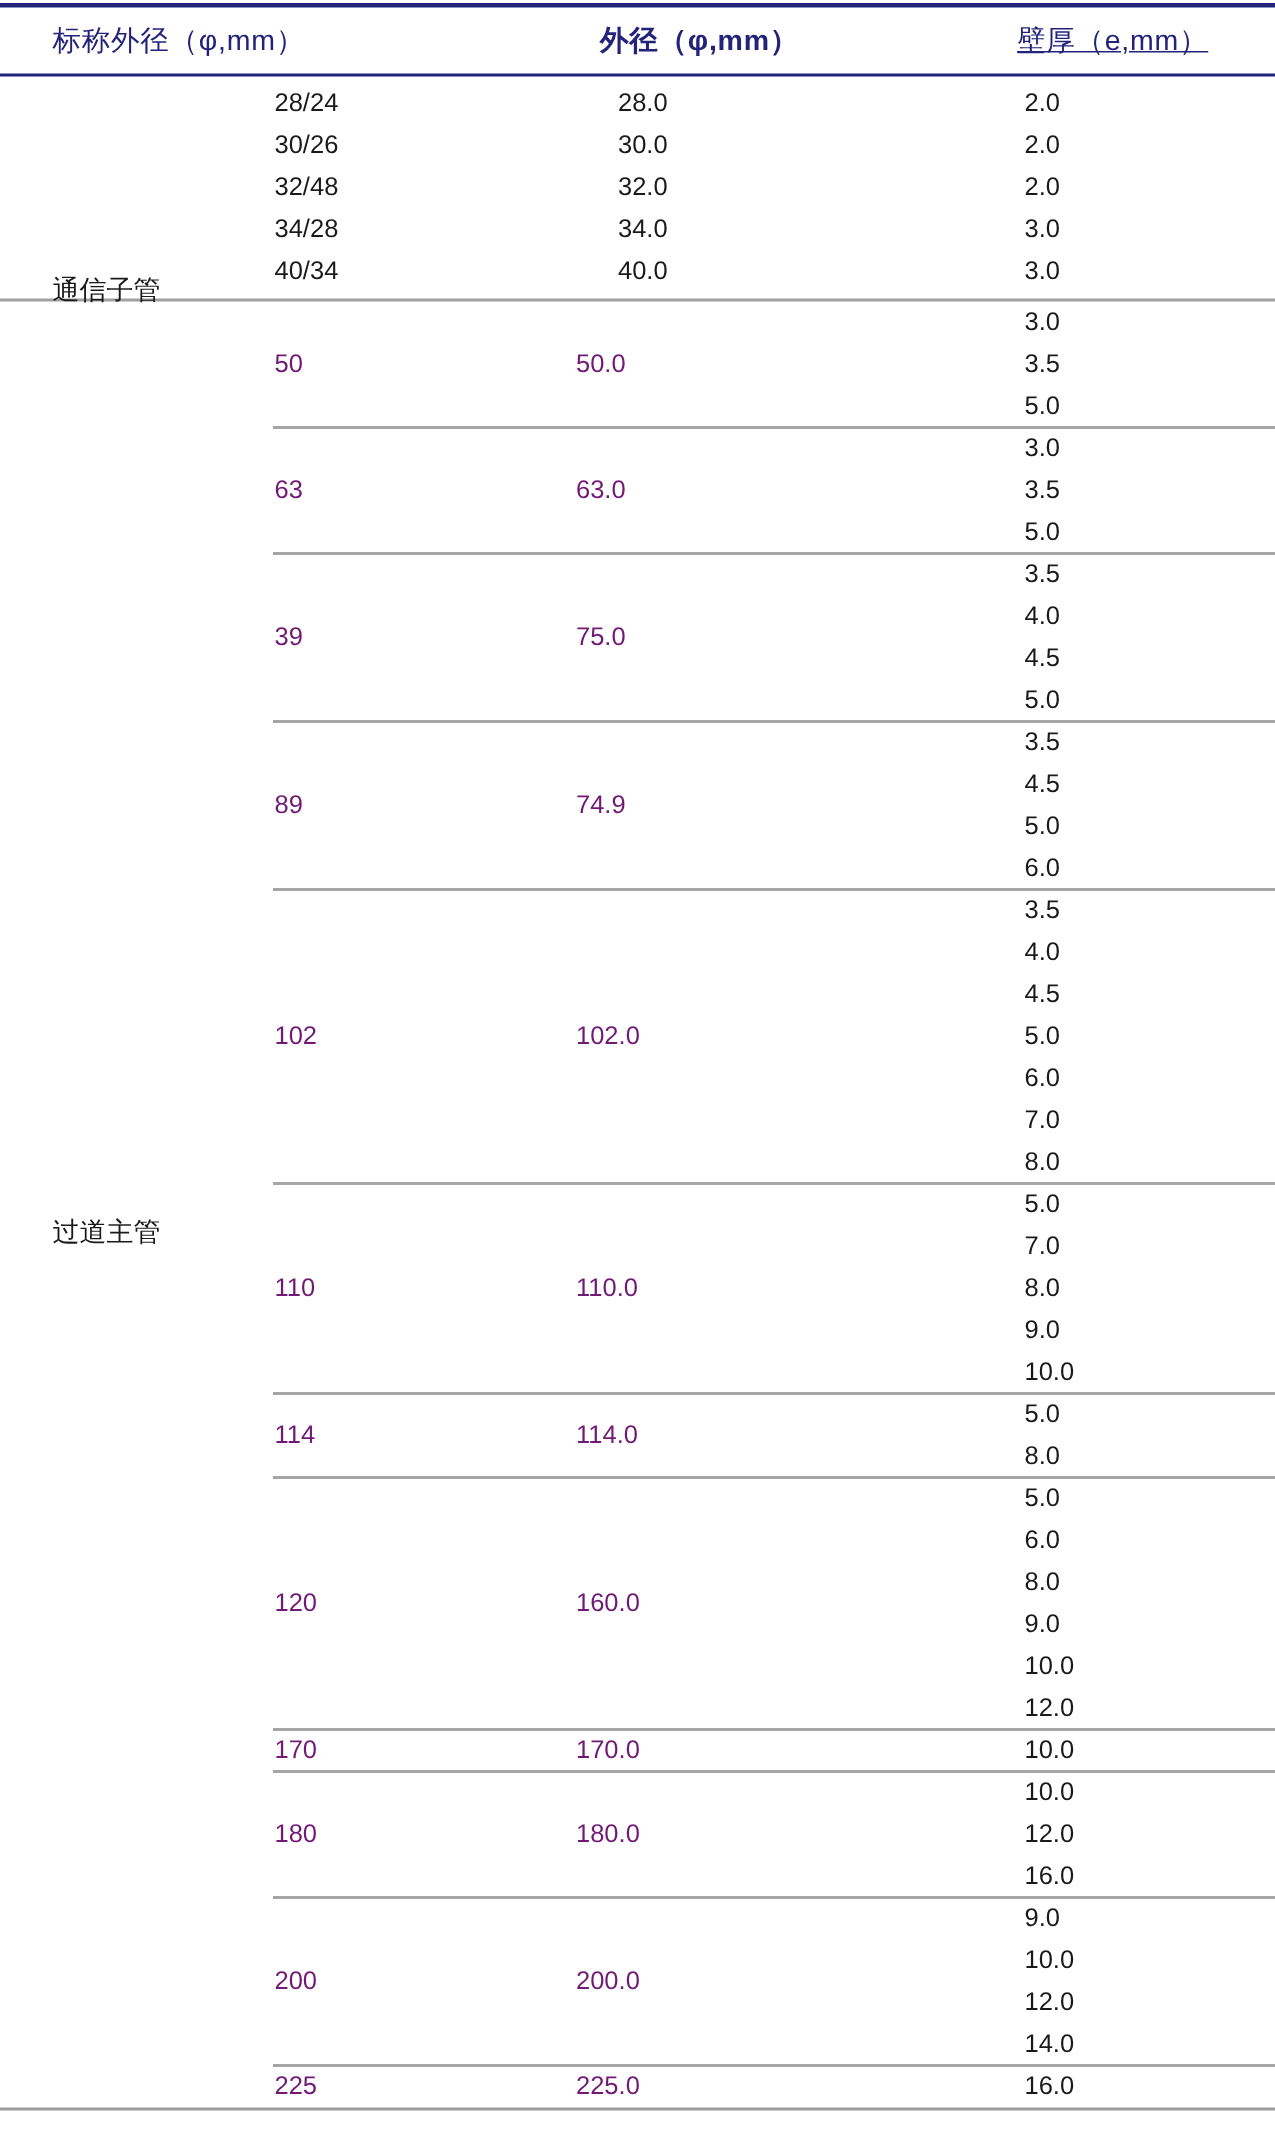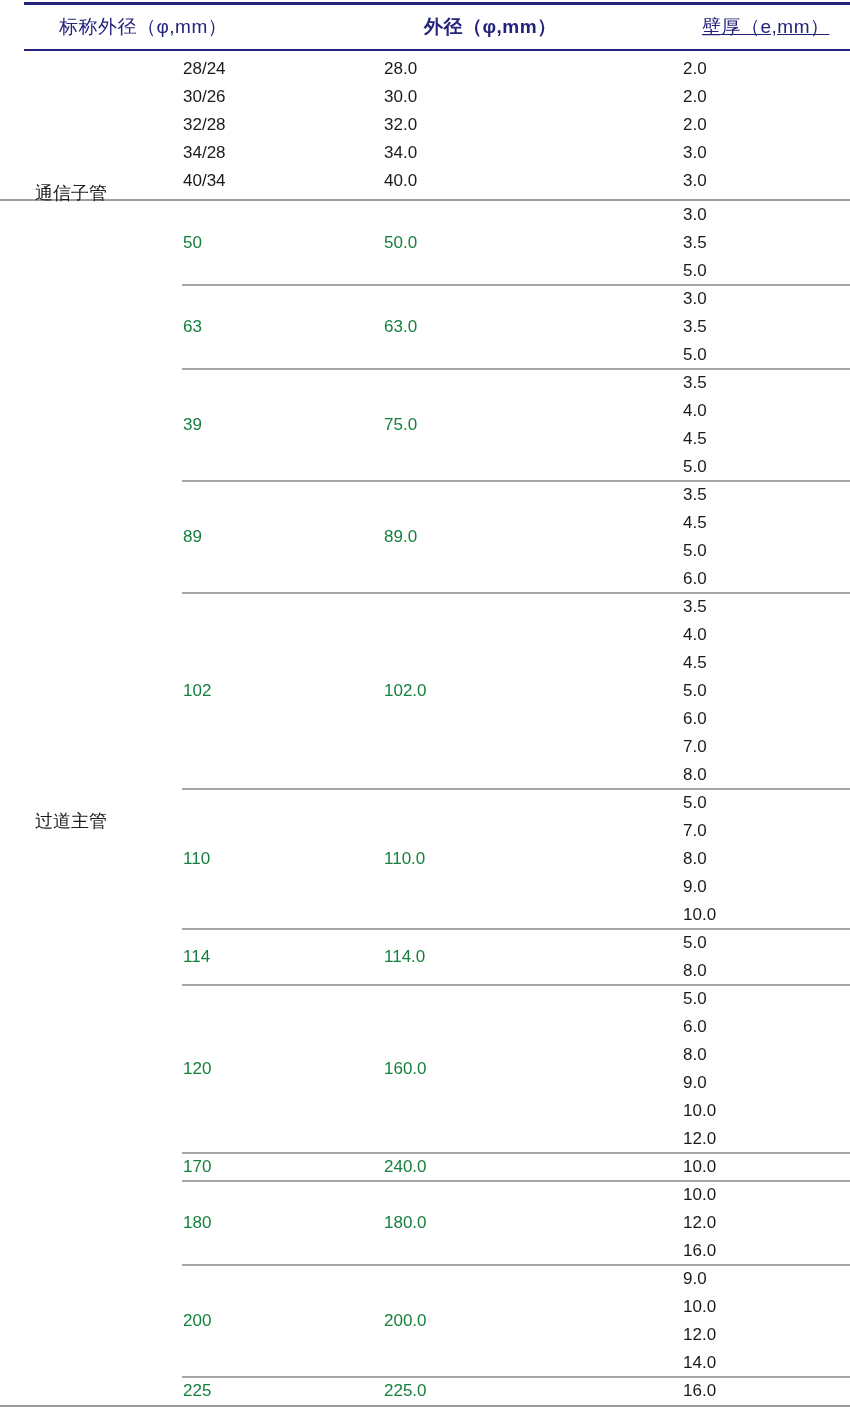--- a/index.html
+++ b/index.html
@@ -10,21 +10,20 @@
     font-family:"Liberation Sans",sans-serif;
     overflow:hidden;
   }
   
   .thead{
     position:relative;
     margin-top:2px;
     height:44px;
     border-top:3px solid #23237b;
     border-bottom:2px solid #23237b;
-    margin-left:24px;
   }
   .th{
     position:absolute;top:50%;transform:translateY(-50%);
     font-size:19px;color:#23237b;white-space:nowrap;letter-spacing:0.5px;
   }
   .th1{left:35px;}
   .th2{left:400px;font-weight:bold;}
   .th3{left:678px;text-decoration:underline;}
   
   .section{position:relative;}
@@ -41,32 +40,32 @@
   }
   .section-a .cat-label{top:94px;}
   .section-b .cat-label{top:572px;}
   
   .row{position:relative;height:28px;}
   .row .c2,.row .c3,.row .c4{
     position:absolute;top:50%;transform:translateY(-50%);
     font-size:17px;color:#1a1a1a;white-space:nowrap;
   }
   .c2{left:183px;}
-  .c3{left:384px;}
+  .c3{left:412px;}
   .c4{left:683px;}
   
   .group{position:relative;}
   .group.sep::before{
     content:"";
     position:absolute;left:182px;right:0;top:-1px;height:2px;
     background:#a6a6a6;
   }
   .group .gc2,.group .gc3{
     position:absolute;top:50%;transform:translateY(-50%);
-    font-size:17px;color:#15803d;white-space:nowrap;
+    font-size:17px;color:#701a75;white-space:nowrap;
   }
   .gc2{left:183px;}
   .gc3{left:384px;}
   .tstack{margin-left:683px;display:flex;flex-direction:column;}
   .trow{
     height:28px;display:flex;align-items:center;
     font-size:17px;color:#1a1a1a;white-space:nowrap;
   }
 </style>
 </head>
@@ -87,21 +86,21 @@
           <span class="c2">28/24</span>
           <span class="c3">28.0</span>
           <span class="c4">2.0</span>
         </div>
         <div class="row">
           <span class="c2">30/26</span>
           <span class="c3">30.0</span>
           <span class="c4">2.0</span>
         </div>
         <div class="row">
-          <span class="c2">32/28</span>
+          <span class="c2">32/48</span>
           <span class="c3">32.0</span>
           <span class="c4">2.0</span>
         </div>
         <div class="row">
           <span class="c2">34/28</span>
           <span class="c3">34.0</span>
           <span class="c4">3.0</span>
         </div>
         <div class="row">
           <span class="c2">40/34</span>
@@ -137,21 +136,21 @@
           <span class="gc3">75.0</span>
           <div class="tstack">
             <div class="trow">3.5</div>
             <div class="trow">4.0</div>
             <div class="trow">4.5</div>
             <div class="trow">5.0</div>
           </div>
         </div>
         <div class="group sep">
           <span class="gc2">89</span>
-          <span class="gc3">89.0</span>
+          <span class="gc3">74.9</span>
           <div class="tstack">
             <div class="trow">3.5</div>
             <div class="trow">4.5</div>
             <div class="trow">5.0</div>
             <div class="trow">6.0</div>
           </div>
         </div>
         <div class="group sep">
           <span class="gc2">102</span>
           <span class="gc3">102.0</span>
@@ -191,21 +190,21 @@
             <div class="trow">5.0</div>
             <div class="trow">6.0</div>
             <div class="trow">8.0</div>
             <div class="trow">9.0</div>
             <div class="trow">10.0</div>
             <div class="trow">12.0</div>
           </div>
         </div>
         <div class="group sep">
           <span class="gc2">170</span>
-          <span class="gc3">240.0</span>
+          <span class="gc3">170.0</span>
           <div class="tstack">
             <div class="trow">10.0</div>
           </div>
         </div>
         <div class="group sep">
           <span class="gc2">180</span>
           <span class="gc3">180.0</span>
           <div class="tstack">
             <div class="trow">10.0</div>
             <div class="trow">12.0</div>

